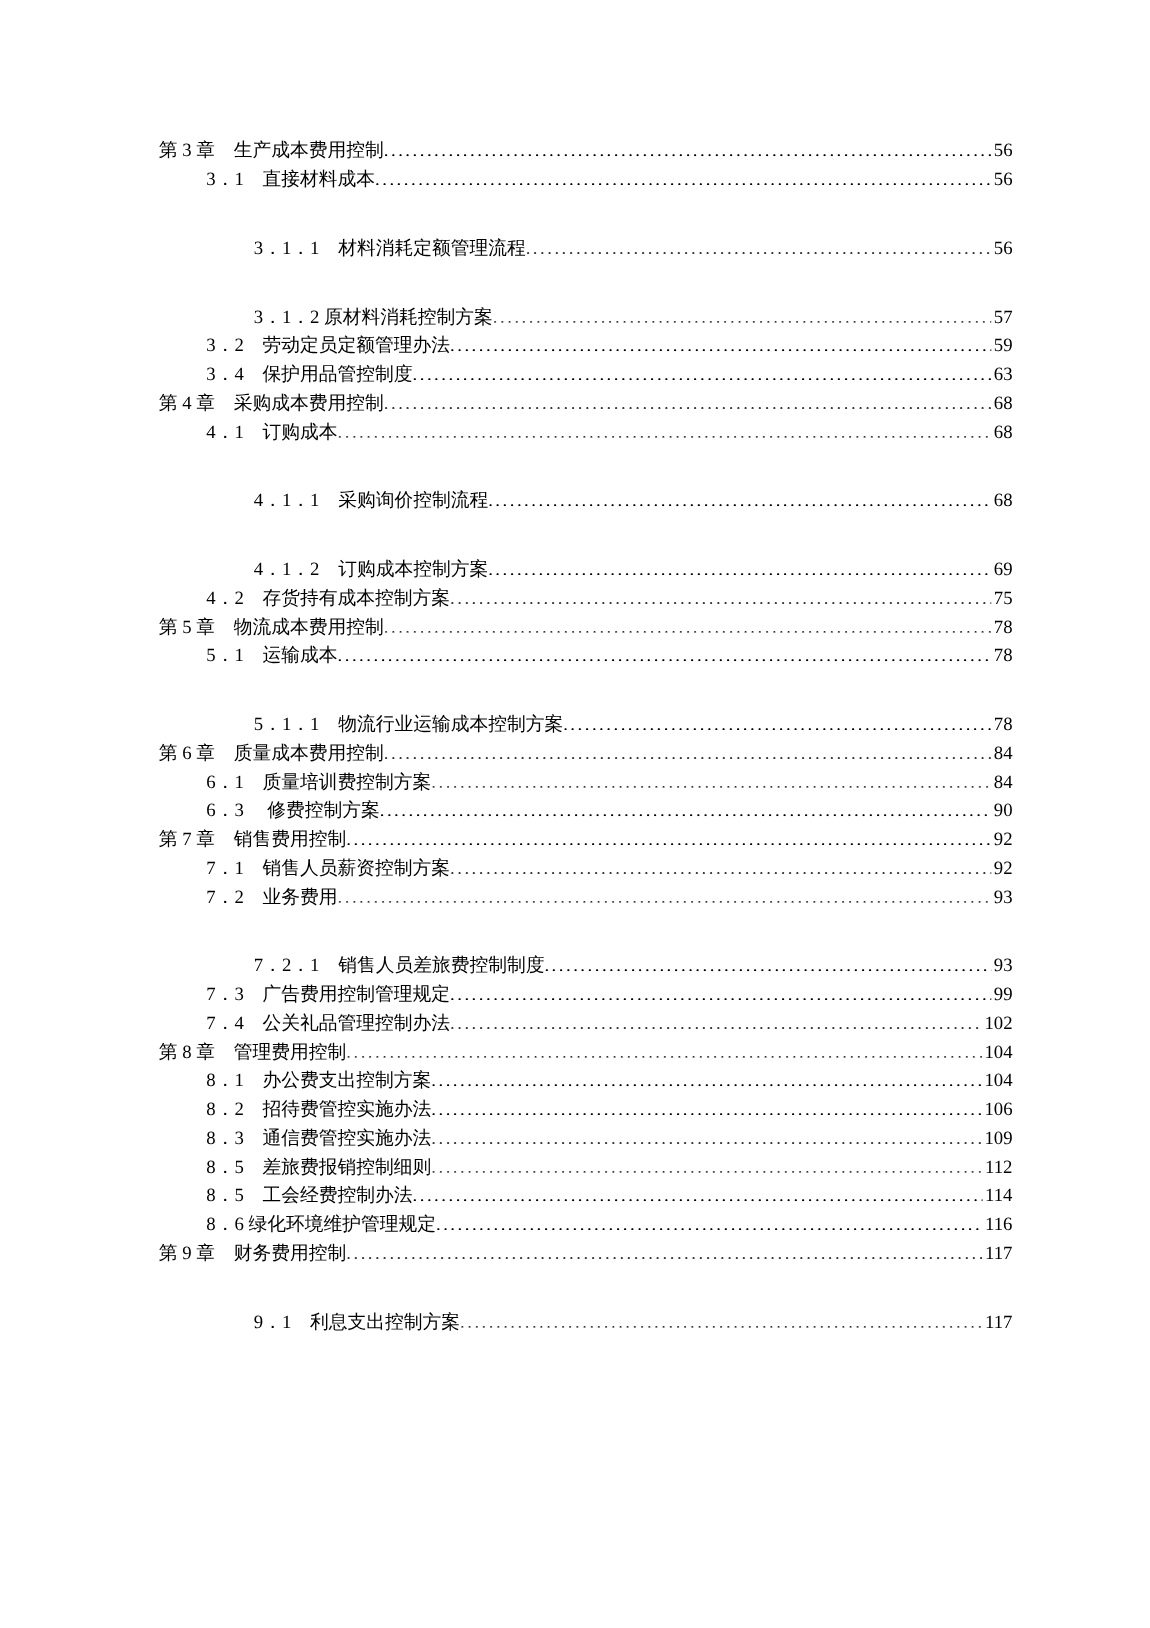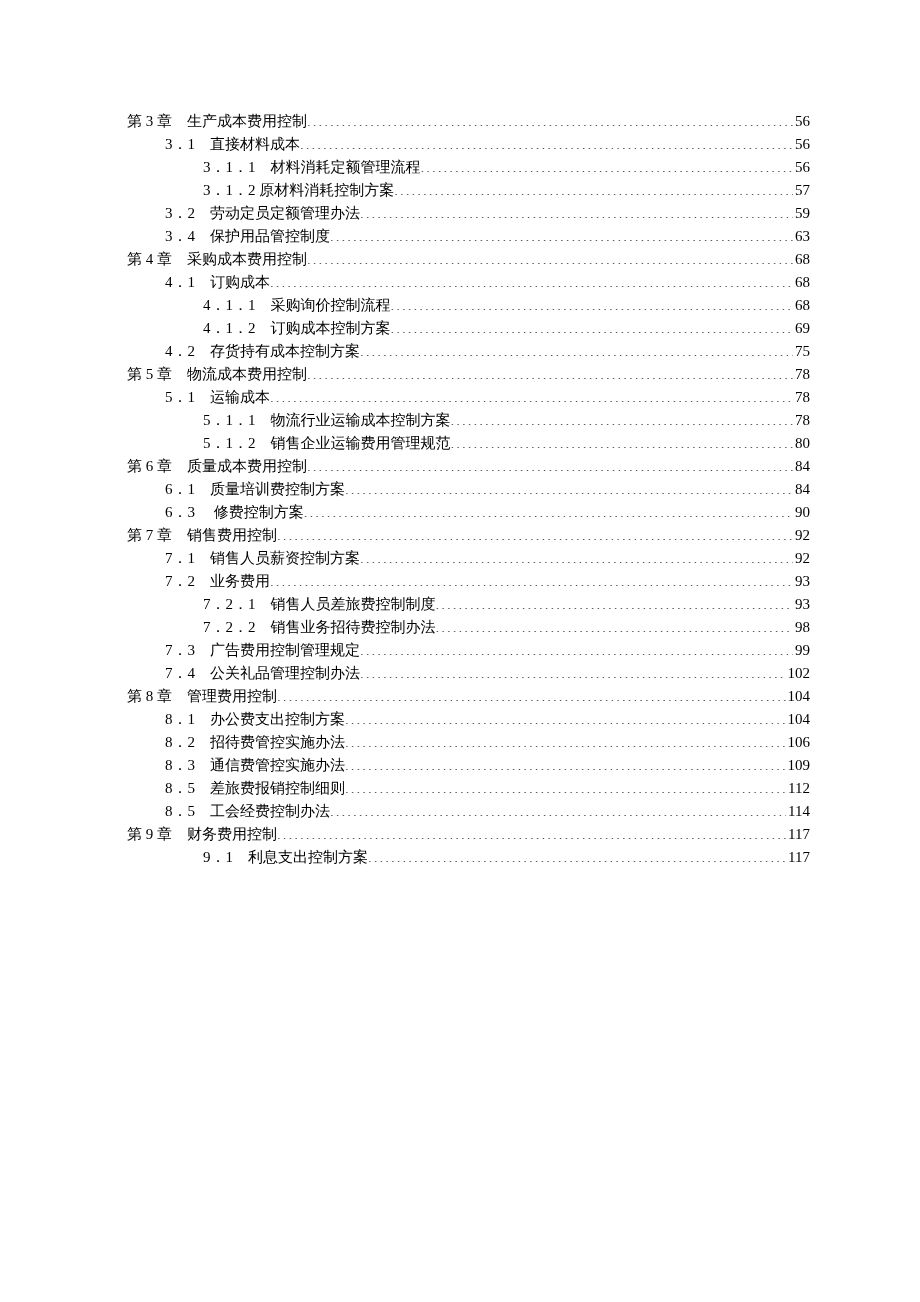--- a/index.html
+++ b/index.html
@@ -40,21 +40,21 @@
       left: 0;
       letter-spacing: 2px;
       color: #000;
     }
     .toc-page {
       flex-shrink: 0;
       padding-left: 2px;
     }
     .level-0 { padding-left: 0; }
     .level-1 { padding-left: 38px; }
-    .level-2 { padding-left: 76px; }
+    .level-2 { padding-left: 76px; margin-top: 32px; }
   </style>
 </head>
 <body>
 
 <div class="toc-container">
     <div class="toc-entry level-0">
       <span class="toc-label">第 3 章　生产成本费用控制</span>
       <span class="toc-dots"></span>
       <span class="toc-page">56</span>
     </div>
@@ -116,25 +116,20 @@
     <div class="toc-entry level-1">
       <span class="toc-label">5．1　运输成本</span>
       <span class="toc-dots"></span>
       <span class="toc-page">78</span>
     </div>
     <div class="toc-entry level-2">
       <span class="toc-label">5．1．1　物流行业运输成本控制方案</span>
       <span class="toc-dots"></span>
       <span class="toc-page">78</span>
     </div>
-    <div class="toc-entry level-2">
-      <span class="toc-label">5．1．2　销售企业运输费用管理规范</span>
-      <span class="toc-dots"></span>
-      <span class="toc-page">80</span>
-    </div>
     <div class="toc-entry level-0">
       <span class="toc-label">第 6 章　质量成本费用控制</span>
       <span class="toc-dots"></span>
       <span class="toc-page">84</span>
     </div>
     <div class="toc-entry level-1">
       <span class="toc-label">6．1　质量培训费控制方案</span>
       <span class="toc-dots"></span>
       <span class="toc-page">84</span>
     </div>
@@ -156,25 +151,20 @@
     <div class="toc-entry level-1">
       <span class="toc-label">7．2　业务费用</span>
       <span class="toc-dots"></span>
       <span class="toc-page">93</span>
     </div>
     <div class="toc-entry level-2">
       <span class="toc-label">7．2．1　销售人员差旅费控制制度</span>
       <span class="toc-dots"></span>
       <span class="toc-page">93</span>
     </div>
-    <div class="toc-entry level-2">
-      <span class="toc-label">7．2．2　销售业务招待费控制办法</span>
-      <span class="toc-dots"></span>
-      <span class="toc-page">98</span>
-    </div>
     <div class="toc-entry level-1">
       <span class="toc-label">7．3　广告费用控制管理规定</span>
       <span class="toc-dots"></span>
       <span class="toc-page">99</span>
     </div>
     <div class="toc-entry level-1">
       <span class="toc-label">7．4　公关礼品管理控制办法</span>
       <span class="toc-dots"></span>
       <span class="toc-page">102</span>
     </div>
@@ -200,20 +190,25 @@
     </div>
     <div class="toc-entry level-1">
       <span class="toc-label">8．5　差旅费报销控制细则</span>
       <span class="toc-dots"></span>
       <span class="toc-page">112</span>
     </div>
     <div class="toc-entry level-1">
       <span class="toc-label">8．5　工会经费控制办法</span>
       <span class="toc-dots"></span>
       <span class="toc-page">114</span>
+    </div>
+    <div class="toc-entry level-1">
+      <span class="toc-label">8．6  绿化环境维护管理规定</span>
+      <span class="toc-dots"></span>
+      <span class="toc-page">116</span>
     </div>
     <div class="toc-entry level-0">
       <span class="toc-label">第 9 章　财务费用控制</span>
       <span class="toc-dots"></span>
       <span class="toc-page">117</span>
     </div>
     <div class="toc-entry level-2">
       <span class="toc-label">9．1　利息支出控制方案</span>
       <span class="toc-dots"></span>
       <span class="toc-page">117</span>

